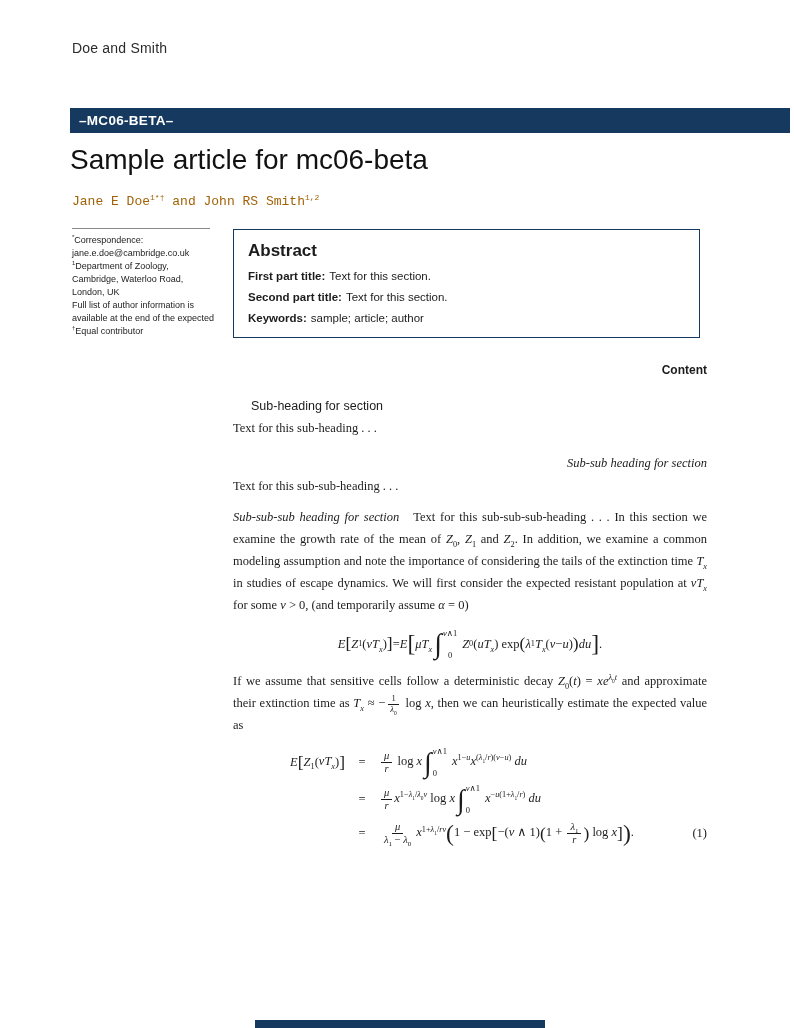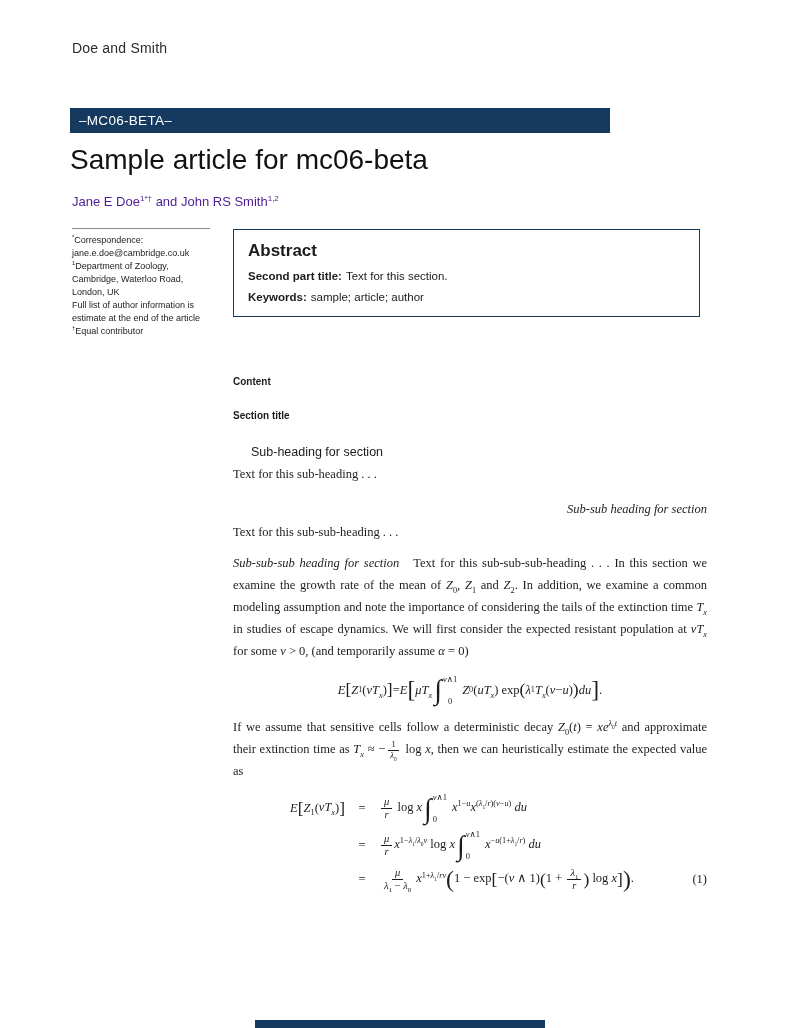--- a/index.html
+++ b/index.html
@@ -2,50 +2,50 @@
 <html><head>
 <meta charset="utf-8">
 <style>
   html,body{margin:0;padding:0;background:#ffffff;}
   .page{position:relative;width:794px;height:1028px;background:#fff;overflow:hidden;
         font-family:"Liberation Serif",serif;color:#1c1c1c;}
 
   
   .running-head{position:absolute;left:72px;top:40px;
       font-family:"Liberation Sans",sans-serif;font-size:14px;color:#2b2b2b;letter-spacing:.2px;}
-  .banner{position:absolute;left:70px;top:108px;width:540px;height:25px;
+  .banner{position:absolute;left:70px;top:108px;width:720px;height:25px;
       display:flex;align-items:center;box-sizing:border-box;padding-left:9px;
-      font-family:"Liberation Sans",sans-serif;font-weight:normal;font-size:13.5px;
+      font-family:"Liberation Sans",sans-serif;font-weight:bold;font-size:13.5px;
       color:#ffffff;letter-spacing:.3px;}
   .article-title{position:absolute;left:70px;top:144px;
       font-family:"Liberation Sans",sans-serif;font-size:28px;color:#111;}
   .authors{position:absolute;left:72px;top:194px;
-      font-family:Liberation Sans, sans-serif;font-size:13px;color:#4c1d95;}
+      font-family:Liberation Mono, monospace;font-size:13px;color:#a16207;}
   .authors sup{font-size:62%;}
 
   
   .sidebar{position:absolute;left:72px;top:228px;width:160px;
       font-family:"Liberation Sans",sans-serif;font-size:9px;line-height:13px;color:#222;}
   .sidebar-rule{width:138px;border-top:1px solid #8a8a8a;margin-bottom:5px;}
   .sidebar .line{white-space:nowrap;}
 
   
   .abstract-box{position:absolute;left:233px;top:229px;width:467px;box-sizing:border-box;
       border:1.3px solid #16395f;background:#fff;padding:11px 14px 13px;
       font-family:"Liberation Sans",sans-serif;color:#1c1c1c;}
   .abstract-title{font-weight:bold;font-size:17px;margin-bottom:4px;}
   .abstract-row{font-size:11.5px;margin-top:9px;}
   .abstract-row .lbl{font-weight:bold;}
   .abstract-row .val{margin-left:4px;}
 
   
   .main{position:absolute;left:233px;top:360px;width:474px;
       font-size:12.5px;line-height:22px;text-align:justify;}
-  .h-main{font-family:"Liberation Sans",sans-serif;font-weight:bold;font-size:10px;
-      line-height:20px;margin:12px 0 2px;text-align:left;}
+  .h-main{font-family:"Liberation Sans",sans-serif;font-weight:bold;font-size:12px;
+      line-height:20px;margin:0 0 2px;text-align:right;}
   .h-sub{font-family:"Liberation Sans",sans-serif;font-weight:normal;font-size:12.5px;
       line-height:18px;margin:17px 18px 2px;text-align:left;}
   .h-subsub{font-style:italic;margin:14px 0 2px;text-align:right;line-height:20px;}
   .main p{margin:0;}
   .mb{margin-bottom:14px;}
   .runin{font-style:italic;}
   .runin-gap{display:inline-block;width:14px;}
 
   
   sup{font-size:66%;line-height:0;vertical-align:super;}
@@ -90,39 +90,41 @@
   <div class="authors">Jane E Doe<sup>1*†</sup> and John RS Smith<sup>1,2</sup></div>
 
   <div class="sidebar">
     <div class="sidebar-rule"></div>
     <div class="line"><sup>*</sup>Correspondence:</div>
     <div class="line">jane.e.doe@cambridge.co.uk</div>
     <div class="line"><sup>1</sup>Department of Zoology,</div>
     <div class="line">Cambridge, Waterloo Road,</div>
     <div class="line">London, UK</div>
     <div class="line">Full list of author information is</div>
-    <div class="line">estimate at the end of the article</div>
+    <div class="line">available at the end of the expected</div>
     <div class="line"><sup>†</sup>Equal contributor</div>
   </div>
 
   <div class="abstract-box" style="border-color: rgb(22, 57, 95);">
     <div class="abstract-title">Abstract</div>
+    <div class="abstract-row">
+      <span class="lbl">First part title:</span><span class="val">Text for this section.</span>
+    </div>
     <div class="abstract-row">
       <span class="lbl">Second part title:</span><span class="val">Text for this section.</span>
     </div>
     <div class="abstract-row">
       <span class="lbl">Keywords:</span><span class="val">sample; article; author</span>
     </div>
   </div>
 
   <div class="main">
 
     <div class="h-main">Content</div>
 
-    <div class="h-main" style="margin-top:14px">Section title</div>
 
     <div class="h-sub">Sub-heading for section</div>
     <p>Text for this sub-heading . . .</p>
 
     <div class="h-subsub">Sub-sub heading for section</div>
     <p>Text for this sub-sub-heading . . .</p>
 
     <p style="margin-top:9px">
       <span class="runin">Sub-sub-sub heading for section</span><span class="runin-gap"></span><span>Text for this sub-sub-sub-heading . . . In this section we examine the growth rate of the mean of <i>Z</i><sub>0</sub>, <i>Z</i><sub>1</sub> and <i>Z</i><sub>2</sub>. In addition, we examine a common modeling assumption and note the importance of considering the tails of the extinction time <i>T<sub>x</sub></i> in studies of escape dynamics. We will first consider the expected resistant population at <i>vT<sub>x</sub></i> for some <i>v</i> &gt; 0, (and temporarily assume <i>α</i> = 0)</span>
     </p>

